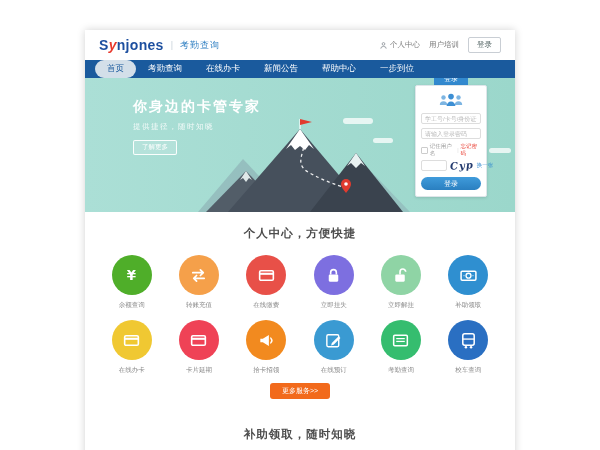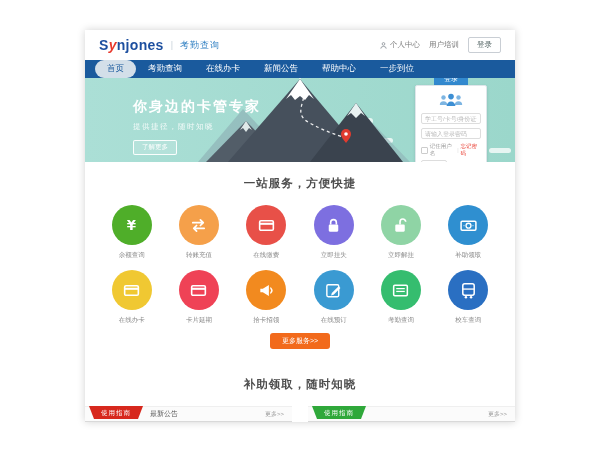--- a/index.html
+++ b/index.html
@@ -15,21 +15,21 @@
   .logo-suffix{color:#2e7fc2;font-size:9px;letter-spacing:1px;}
   .topbar-right{margin-left:auto;display:flex;align-items:center;gap:9px;font-size:7.5px;color:#777;}
   .topbar-right .uicon{width:9px;height:9px;display:inline-block;vertical-align:middle;margin-right:2px;}
   .auth-btn{border:1px solid #c9ced4;background:#fff;color:#566;font-size:7.5px;
             padding:2px 8px;border-radius:2px;cursor:pointer;}
   
   .nav{height:18px;background:#1a5a9d;display:flex;align-items:stretch;padding-left:10px;}
   .nav-item{display:flex;align-items:center;padding:0 12px;font-size:8.5px;color:#fff;cursor:pointer;border-radius:9px;}
   .nav-item.active{background:#d3dfe9;color:#1a5a9d;}
   
-  .hero{position:relative;height:84px;background:linear-gradient(90deg,#abdfd6,#9bd7cb);overflow:hidden;}
+  .hero{position:relative;height:134px;background:linear-gradient(90deg,#abdfd6,#9bd7cb);overflow:hidden;}
   .hero-text{position:absolute;left:48px;top:20px;z-index:3;}
   .hero-title{font-size:14px;font-weight:bold;color:#fff;letter-spacing:2px;}
   .hero-sub{font-size:7.5px;color:rgba(255,255,255,.88);margin-top:6px;letter-spacing:1.5px;}
   .hero-cta{display:inline-block;margin-top:8px;border:1px solid rgba(255,255,255,.95);
             background:rgba(255,255,255,.14);color:#fff;font-size:6.5px;padding:2px 8px;border-radius:2px;cursor:pointer;}
   .mountains{position:absolute;left:113px;bottom:0;width:215px;height:95px;z-index:1;}
   .cloud{position:absolute;background:rgba(255,255,255,.75);border-radius:8px;z-index:1;}
   .cloud.c1{left:258px;top:40px;width:30px;height:6px;}
   .cloud.c2{left:288px;top:60px;width:20px;height:5px;}
   .cloud.c3{left:404px;top:70px;width:22px;height:5px;}
@@ -162,21 +162,21 @@
           <input type="text" style="">
           <span class="captcha-text">Cyp</span>
           <span class="refresh">换一张</span>
         </div>
         <button class="login-submit">登录</button>
       </div>
     </div>
   </section>
 
   <section class="services">
-    <div class="section-title">一站服务，方便快捷</div>
+    <div class="section-title">个人中心，方便快捷</div>
     <div class="grid">
         <div class="service">
           <div class="circle" style="background: rgb(79, 174, 41);">
             <svg viewBox="0 0 20 20">
               <text x="10" y="15" text-anchor="middle" font-size="14" font-weight="bold" fill="#fff" font-family="DejaVu Sans,sans-serif">¥</text>
             </svg>
           </div>
           <div class="service-label">余额查询</div>
         </div>
         <div class="service">

